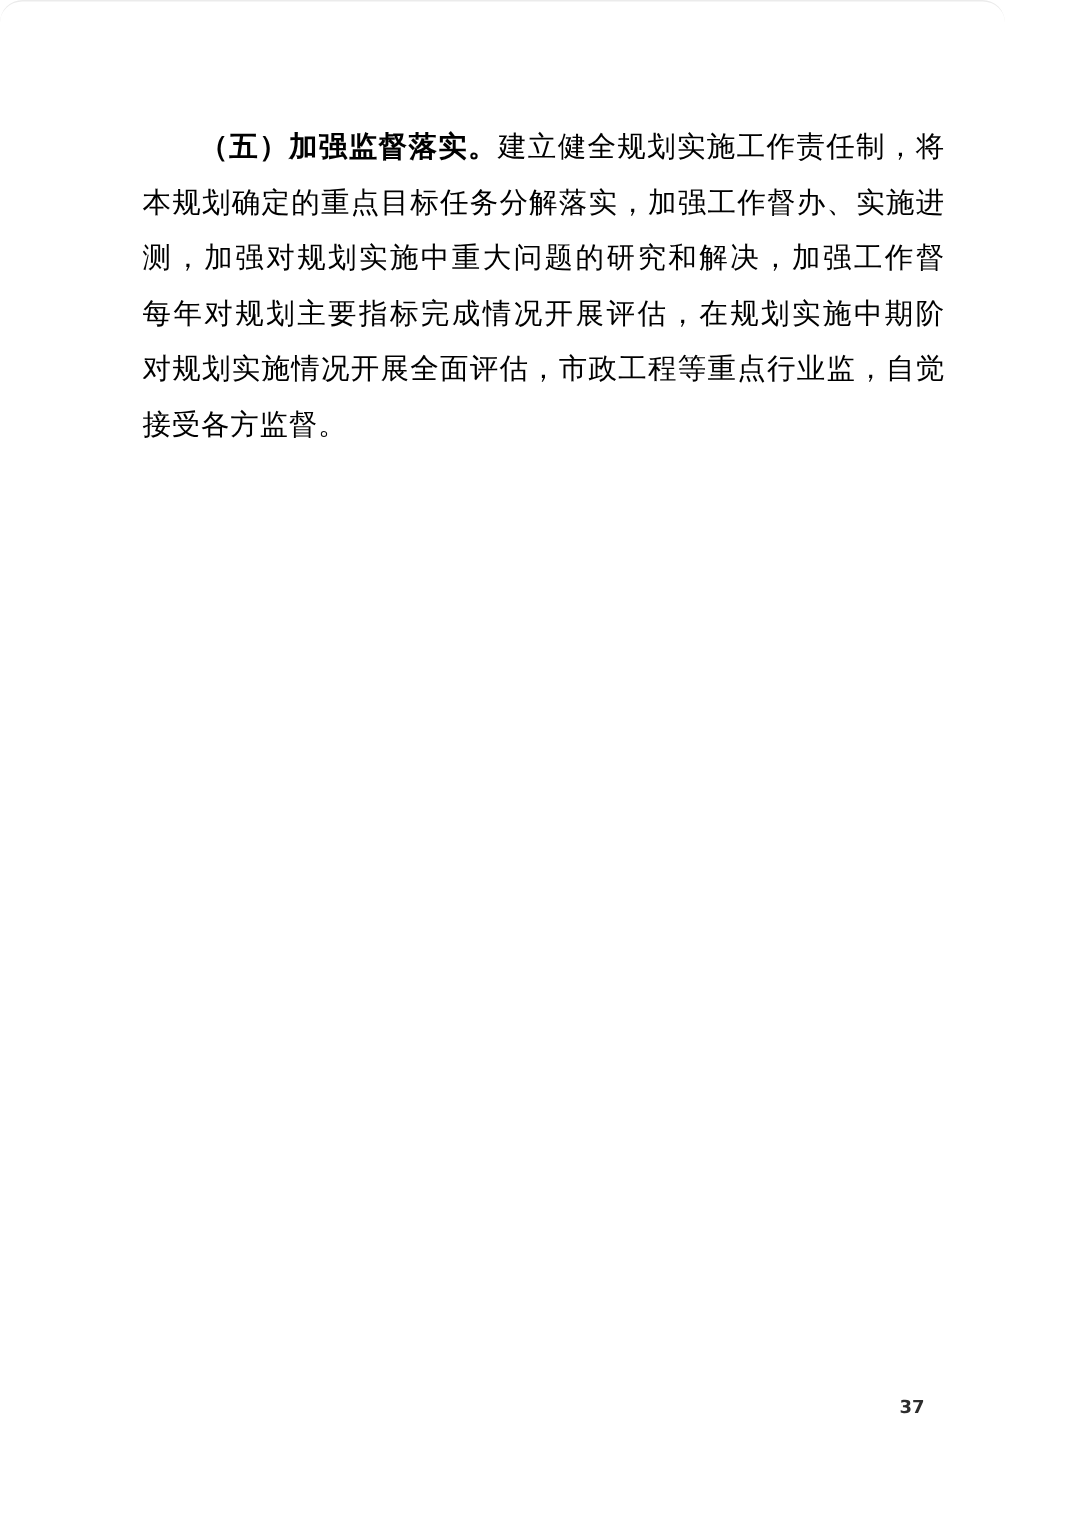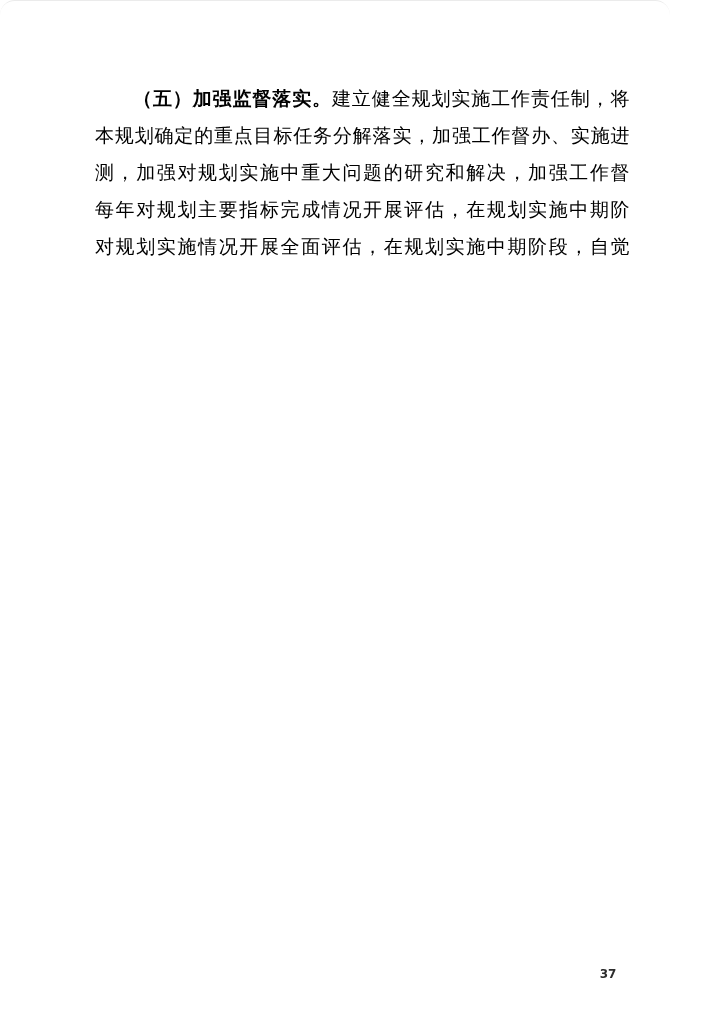--- a/index.html
+++ b/index.html
@@ -38,21 +38,21 @@
     text-indent: 2em;
   }
   .para-line.last {
     text-align-last: left;
   }
   .bold-lead {
     font-weight: bold;
   }
   .page-number {
     position: absolute;
-    top: 966px;
+    top: 930px;
     left: 596px;
     width: 24px;
     text-align: center;
     font-family: "DejaVu Sans", "Liberation Sans", sans-serif;
     font-size: 12px;
     font-weight: bold;
     color: #2d2d2d;
   }
 </style>
 </head>
@@ -63,19 +63,20 @@
   <div class="paragraph">
     <div class="para-line first"><span class="bold-lead">（五）加强监督落实。</span><span>建立健全规划实施工作责任制，将</span></div>
 
     <div class="para-line">本规划确定的重点目标任务分解落实，加强工作督办、实施进</div>
 
 
     <div class="para-line">测，加强对规划实施中重大问题的研究和解决，加强工作督办，</div>
 
     <div class="para-line">每年对规划主要指标完成情况开展评估，在规划实施中期阶段，</div>
 
-    <div class="para-line">对规划实施情况开展全面评估，在规划实施中期阶段，自觉</div>
+    <div class="para-line">对规划实施情况开展全面评估，市政工程等重点行业监，自觉</div>
 
+    <div class="para-line last">接受各方监督。</div>
   </div>
 
   <div class="page-number">37</div>
 
 </div>
 
 </body></html>

